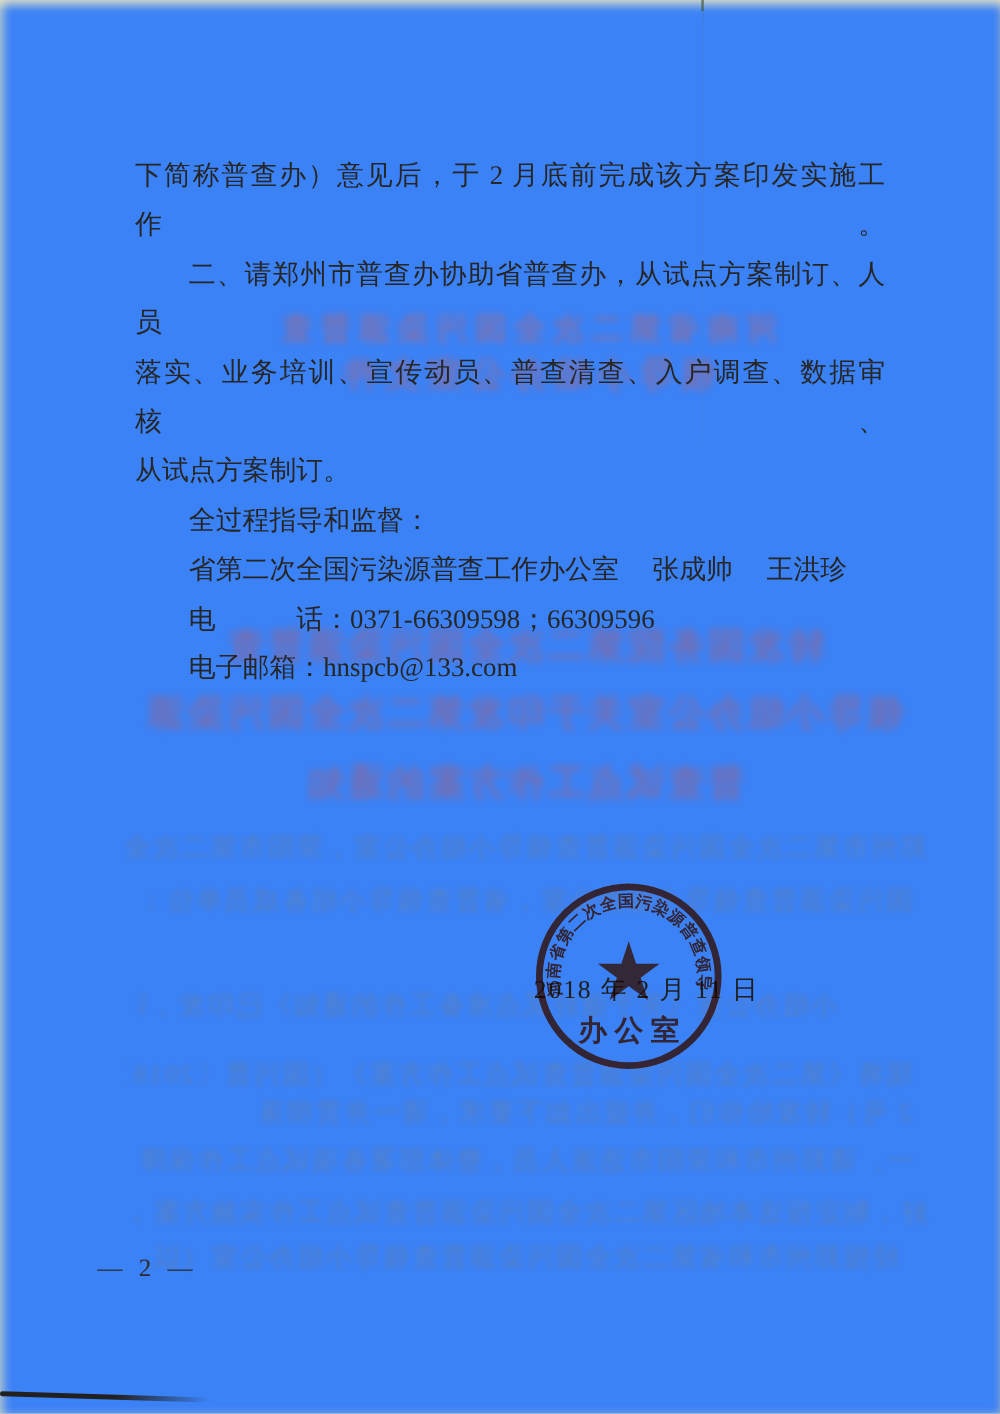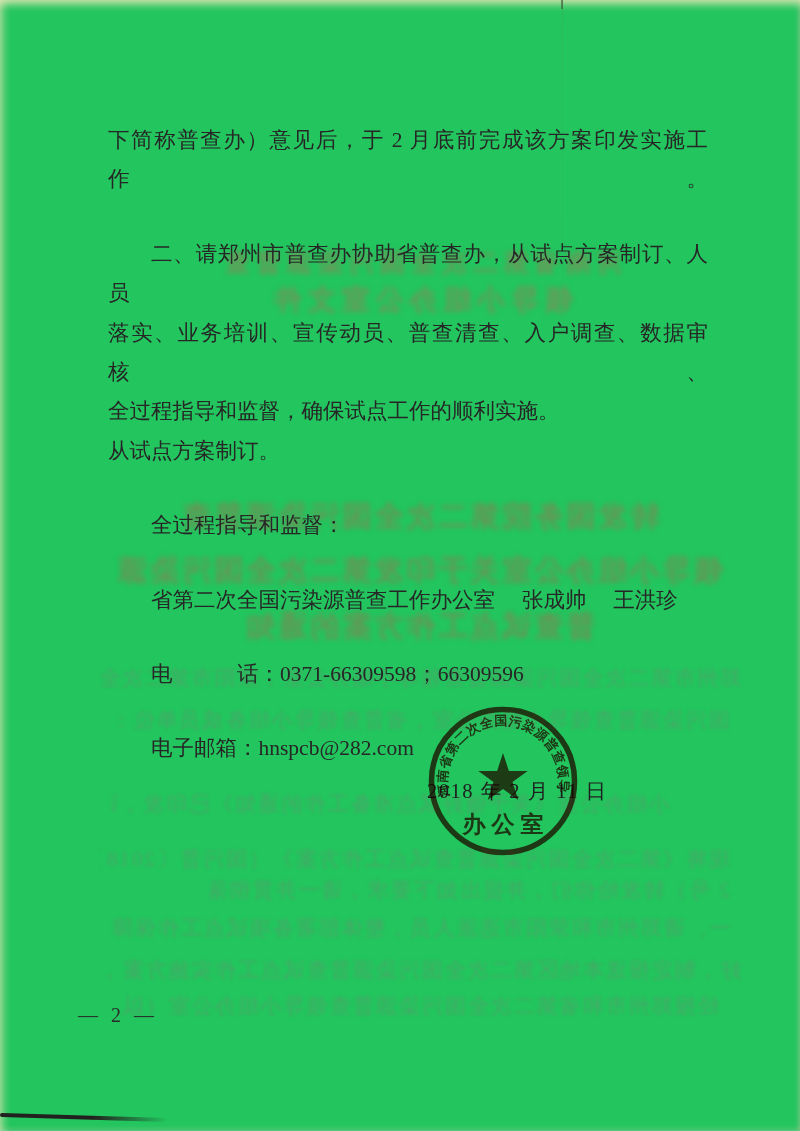--- a/index.html
+++ b/index.html
@@ -1,21 +1,21 @@
 <!DOCTYPE html>
 <html><head>
 <meta charset="utf-8">
 <style>
   html, body { margin: 0; padding: 0; background: #e8e6e0; }
   .page {
     position: relative;
     width: 800px;
     height: 1131px;
     margin: 0 auto;
-    background: #22c55e;
+    background: #3b82f6;
     overflow: hidden;
     font-family: "Liberation Serif", "DejaVu Serif", serif;
     box-shadow: inset 0 10px 8px -6px rgba(242,233,190,0.85),
                 inset 10px 0 8px -7px rgba(242,233,190,0.65),
                 inset -6px 0 6px -5px rgba(210,200,170,0.45),
                 inset 0 -6px 6px -5px rgba(215,210,195,0.4);
   }
 
   
   .bleed-layer { position: absolute; inset: 0; z-index: 1; pointer-events: none; }
@@ -33,21 +33,21 @@
     font-size: 21px; letter-spacing: 2px; text-align: center;
   }
 
   
   .text-block {
     position: absolute; left: 108px; top: 121px; width: 600px; z-index: 2;
     font-size: 21.5px; line-height: 39.4px; color: #262626;
   }
   .line { white-space: pre-wrap; }
   .line.fill { text-align: justify; text-align-last: justify; }
-  .line.indent { text-indent: 43px; margin-top: 35px; }
+  .line.indent { text-indent: 43px; }
 
   
   .date-line {
     position: absolute; left: 427px; top: 777px; z-index: 3;
     font-size: 20.5px; letter-spacing: 1.5px; color: #1e1e1e; white-space: nowrap;
   }
   .stamp {
     position: absolute; left: 425px; top: 703px; width: 156px; height: 156px; z-index: 4;
     mix-blend-mode: multiply; opacity: 0.93; filter: blur(0.3px);
   }
@@ -97,26 +97,25 @@
   </div>
 
   <div class="fold-line"></div>
   <div class="fold-tick"></div>
   <div class="scan-line"></div>
 
   <div class="text-block">
     <div class="line fill">下简称普查办）意见后，于 2 月底前完成该方案印发实施工作。</div>
     <div class="line fill indent">二、请郑州市普查办协助省普查办，从试点方案制订、人员</div>
     <div class="line fill">落实、业务培训、宣传动员、普查清查、入户调查、数据审核、</div>
-    <div class="line">全过程指导和监督，确保试点工作的顺利实施。</div>
     <div class="line">从试点方案制订。</div>
     <div class="line indent">全过程指导和监督：</div>
     <div class="line indent">省第二次全国污染源普查工作办公室　 张成帅　 王洪珍</div>
     <div class="line indent">电　　　话：0371-66309598；66309596</div>
-    <div class="line indent">电子邮箱：hnspcb@282.com</div>
+    <div class="line indent">电子邮箱：hnspcb@133.com</div>
   </div>
 
   <div class="date-line">2018 年 2 月 11 日</div>
 
   <svg class="stamp" viewBox="0 0 156 156" xmlns="http://www.w3.org/2000/svg" xmlns:xlink="http://www.w3.org/1999/xlink">
     <circle class="ring" cx="78" cy="78" r="71.5"></circle>
     <path id="sealArc" d="M 24.7,95.3 A 56,56 0 1 1 131.3,95.3" fill="none"></path>
     <text class="arc">
       <textPath xlink:href="#sealArc" href="#sealArc" startOffset="2">河南省第二次全国污染源普查领导小组</textPath>
     </text>

